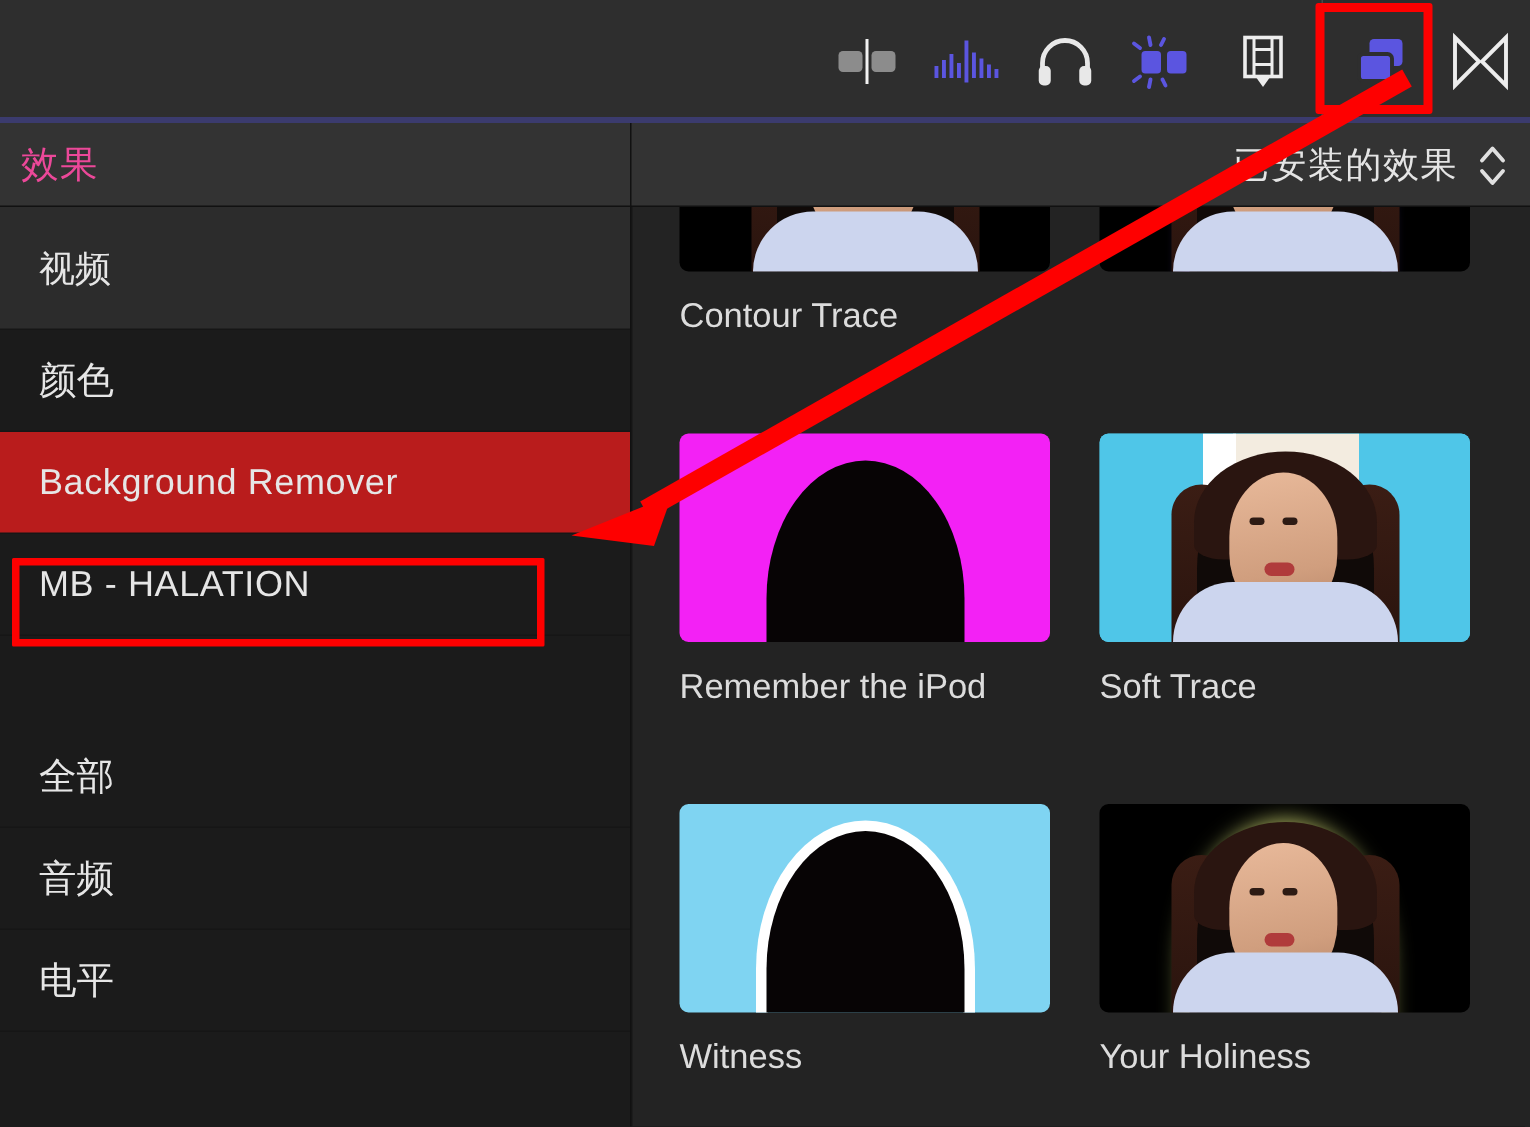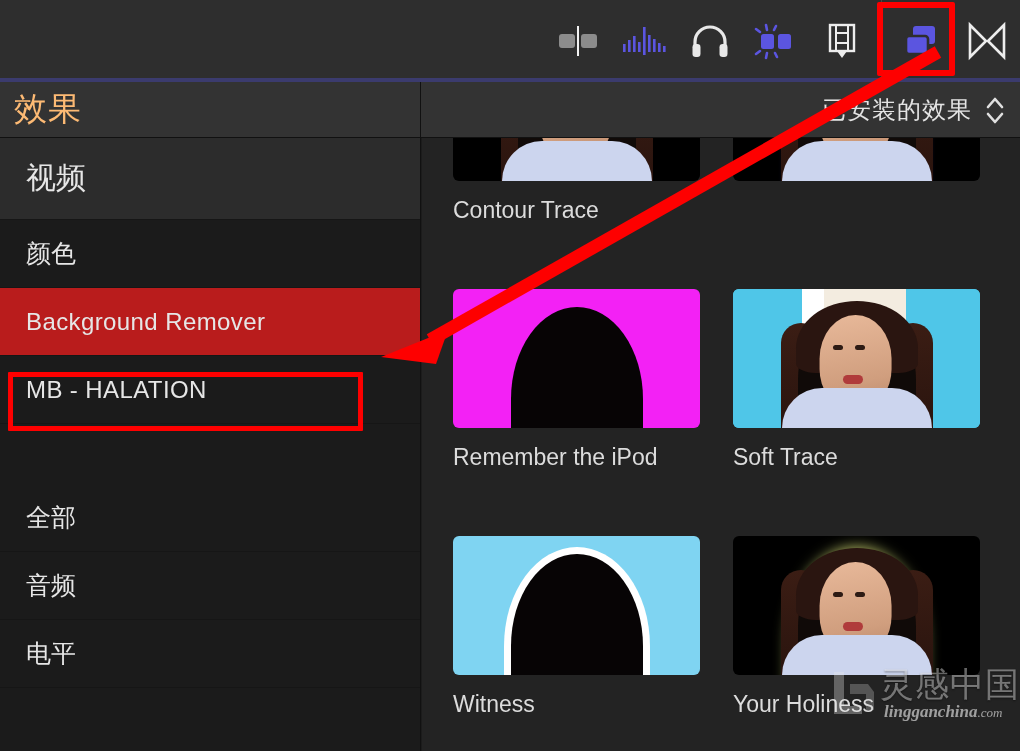--- a/index.html
+++ b/index.html
@@ -39,40 +39,40 @@
   .panel-header {
     position: absolute; left: 0; top: 82px; width: 1020px; height: 56px;
     background: #333333;
     display: flex; align-items: center;
     border-bottom: 1px solid #111;
   }
   .ph-left {
     width: 421px; height: 56px; display: flex; align-items: center;
     padding-left: 14px; border-right: 1px solid #111;
   }
-  .ph-left-title { color: #fdba74; font-size: 33px; letter-spacing: 1px; }
+  .ph-left-title { color: #ec4899; font-size: 25px; letter-spacing: 1px; }
   .ph-right {
     flex: 1; height: 56px; display: flex; align-items: center;
     justify-content: flex-end; padding-right: 14px; gap: 12px;
   }
   .ph-right-label { color: #e4e4e4; font-size: 24px; letter-spacing: 1px; }
   .stepper { display: flex; flex-direction: column; gap: 3px; align-items: center; }
 
   
   .sidebar {
     position: absolute; left: 0; top: 138px; width: 421px; height: 613px;
     background: #1b1b1b; border-right: 1px solid #111;
     overflow: hidden;
   }
   .side-row {
     height: 68px; display: flex; align-items: center;
     padding-left: 26px; color: #e6e6e6;
     border-bottom: 1px solid #161616;
   }
-  .side-row.cat { background: #2c2c2c; font-size: 30px; height: 82px; }
+  .side-row.cat { background: #2c2c2c; font-size: 24px; height: 82px; }
   .side-row.item { background: #1b1b1b; font-size: 25px; }
   .side-row.item.latin { font-size: 24px; letter-spacing: .4px; }
   .side-row.item.selected { background: #b91c1c; }
   .side-row.spacer { background: #1b1b1b; border-bottom: none; }
   .sel-highlight {
     position: absolute; left: 8px; top: 372px; width: 355px; height: 59px;
     border: 5px solid #fe0000; pointer-events: none; border-radius: 1px;
   }
 
   
@@ -399,24 +399,14 @@
       </div>
 
     </div>
   </div>
 
   <svg class="arrow-svg" viewBox="0 0 1020 751">
     <line x1="938" y1="52" x2="430" y2="340" stroke="#fe0000" stroke-width="13"></line>
     <path d="M381 357 L448 330 L436 364 Z" fill="#fe0000"></path>
   </svg>
 
-  <div class="watermark">
-    <svg class="wm-logo" width="56" height="56" viewBox="0 0 56 56">
-      <path d="M6 6 L6 48 L34 48 L34 40 L16 40 L16 6 Z" fill="rgba(235,235,235,.45)"></path>
-      <path d="M22 18 L40 18 L46 26 L46 44 L38 44 L38 28 L22 28 Z" fill="rgba(200,200,200,.42)"></path>
-    </svg>
-    <div class="wm-cn">灵感中国</div>
-    <div class="wm-en">
-      <span>lingganchina</span><span class="dom">.com</span>
-    </div>
-  </div>
 
 </div>
 
 </body></html>

